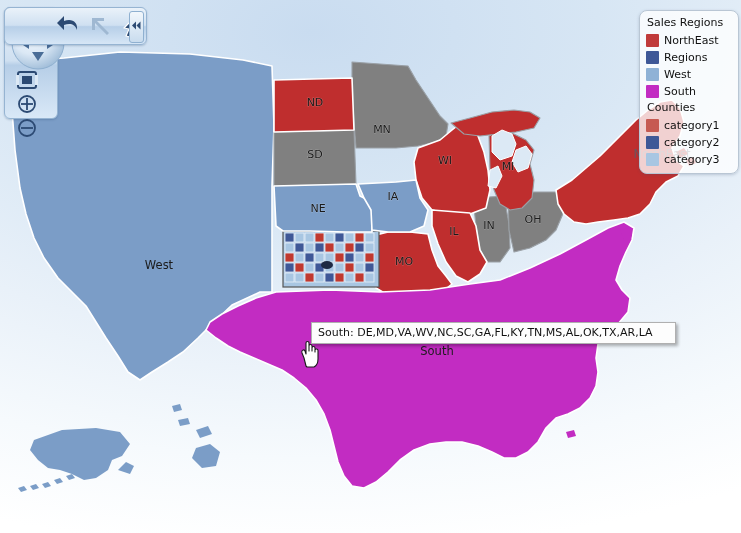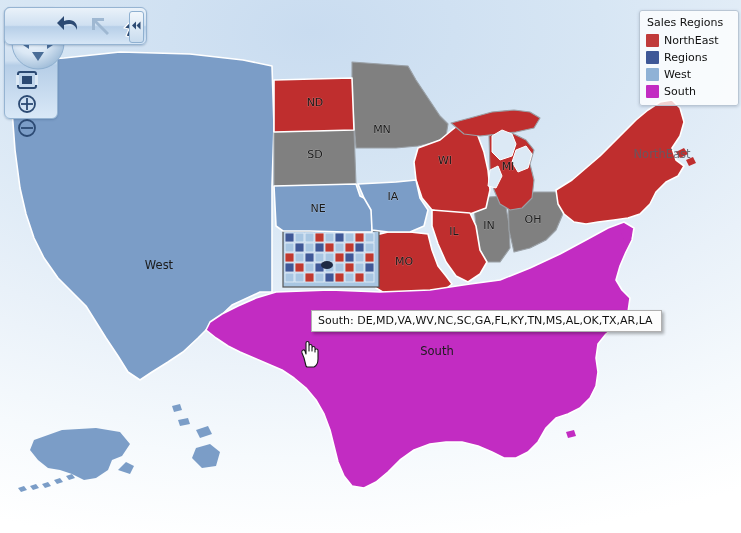--- a/index.html
+++ b/index.html
@@ -61,34 +61,34 @@
     position:absolute;left:4px;top:6px;width:58px;height:58px;cursor:pointer;
   }
   .zbtn{position:absolute;left:10px;width:24px;height:24px;cursor:pointer;}
   #btn-fit{top:60px;}
   #btn-zoomin{top:84px;}
   #btn-zoomout{top:108px;}
   
   #legend{
     position:absolute;right:2px;top:10px;width:87px;
     background:rgba(255,255,255,.78);
-    border:1px solid #b9c6d4;border-radius:3px;
+    border:1px solid #b9c6d4;border-radius:8px;
     padding:4px 5px 5px 6px;
     box-shadow:0 1px 3px rgba(60,80,110,.25);
   }
   .lg-title{font-size:11px;color:#111;margin:1px 0 3px 1px;line-height:13px;}
   .lg-row{display:flex;align-items:center;height:17px;}
   .lg-sw{width:13px;height:13px;margin-right:5px;flex:0 0 13px;border-radius:1px;}
   .lg-lb{font-size:11px;color:#111;line-height:13px;white-space:nowrap;}
   
   #tooltip{
-    position:absolute;left:311px;top:310px;
+    position:absolute;left:311px;top:322px;
     background:#fdfdfd;border:1px solid #b0b0b0;
     box-shadow:2px 2px 3px rgba(0,0,0,.3);
-    font-size:11px;color:#111;padding:3px 8px 4px 6px;white-space:nowrap;
+    font-size:11px;color:#111;padding:3px 22px 4px 6px;white-space:nowrap;
   }
   
   #cursor{position:absolute;left:299px;top:340px;width:22px;height:28px;}
 </style>
 </head>
 <body>
 
 <div id="app">
 
   <svg id="mapsvg" viewBox="0 0 741 533">
@@ -298,20 +298,35 @@
       </div>
       <div class="lg-row">
         <span class="lg-sw" style="background:#8fb2d6"></span>
         <span class="lg-lb">West</span>
       </div>
       <div class="lg-row">
         <span class="lg-sw" style="background:#c22cc2"></span>
         <span class="lg-lb">South</span>
       </div>
     </div>
+    <div>
+      <div class="lg-title">Counties</div>
+      <div class="lg-row">
+        <span class="lg-sw" style="background:#c65a52"></span>
+        <span class="lg-lb">category1</span>
+      </div>
+      <div class="lg-row">
+        <span class="lg-sw" style="background:#3f5897"></span>
+        <span class="lg-lb">category2</span>
+      </div>
+      <div class="lg-row">
+        <span class="lg-sw" style="background:#a8c6e2"></span>
+        <span class="lg-lb">category3</span>
+      </div>
+    </div>
   </div>
 
   <div id="tooltip">South: DE,MD,VA,WV,NC,SC,GA,FL,KY,TN,MS,AL,OK,TX,AR,LA</div>
 
   <svg id="cursor" viewBox="0 0 22 28">
     <path d="M7,26 L5,18 L3,13 C2,10 5,9 6,11 L7,14 L7,3 C7,1 10,1 10,3 L10,11
              L10,6 C10,4 13,4 13,6 L13,11 L13,8 C13,6 16,6 16,8 L16,12
              L16,10 C16,8.5 19,8.5 19,10.5 L19,19 C19,23 17,26 15,27 L8,27 Z" fill="#ffffff" stroke="#1a1a1a" stroke-width="1.1" stroke-linejoin="round"></path>
   </svg>
 

